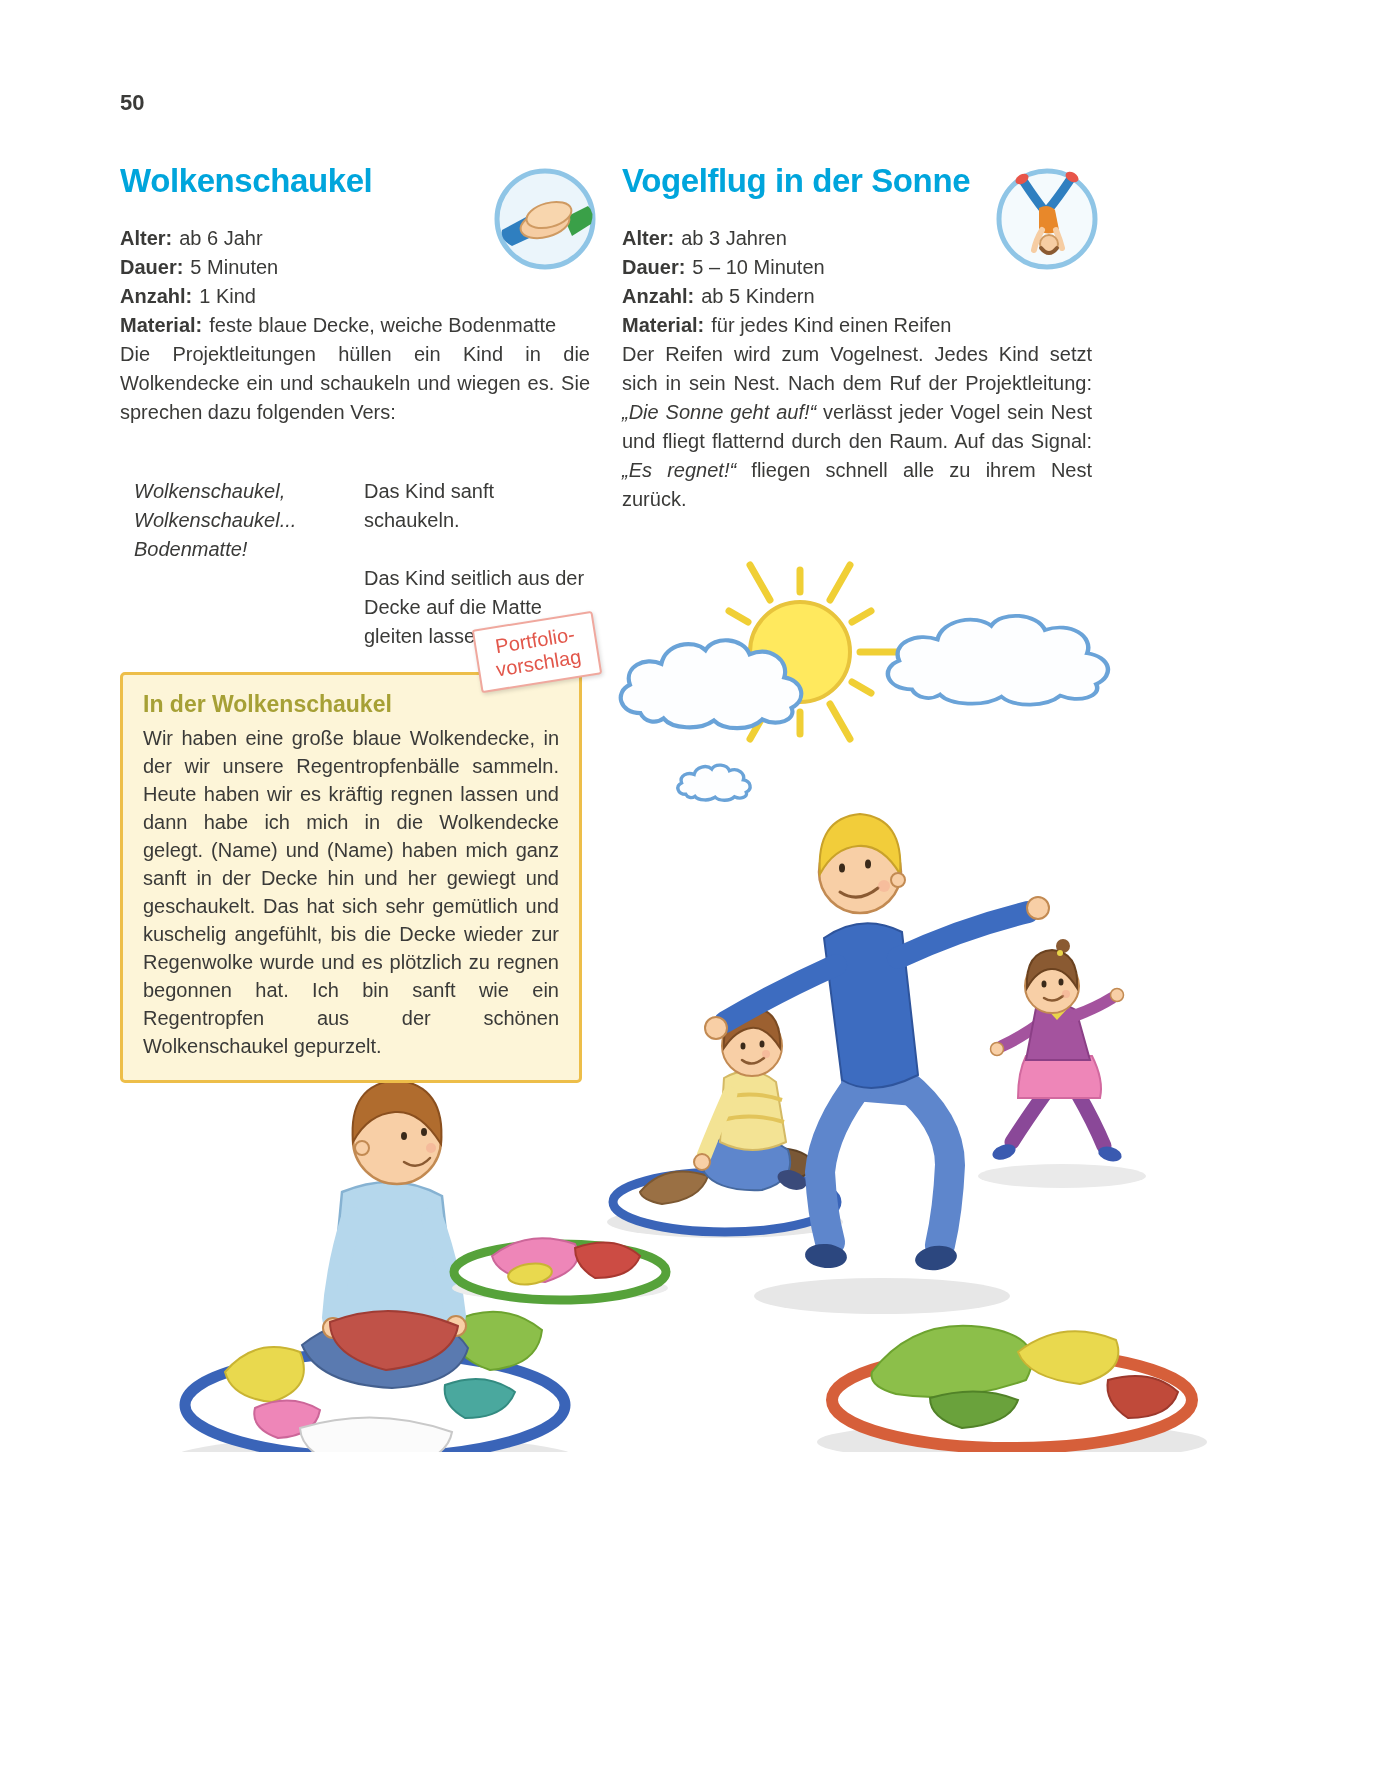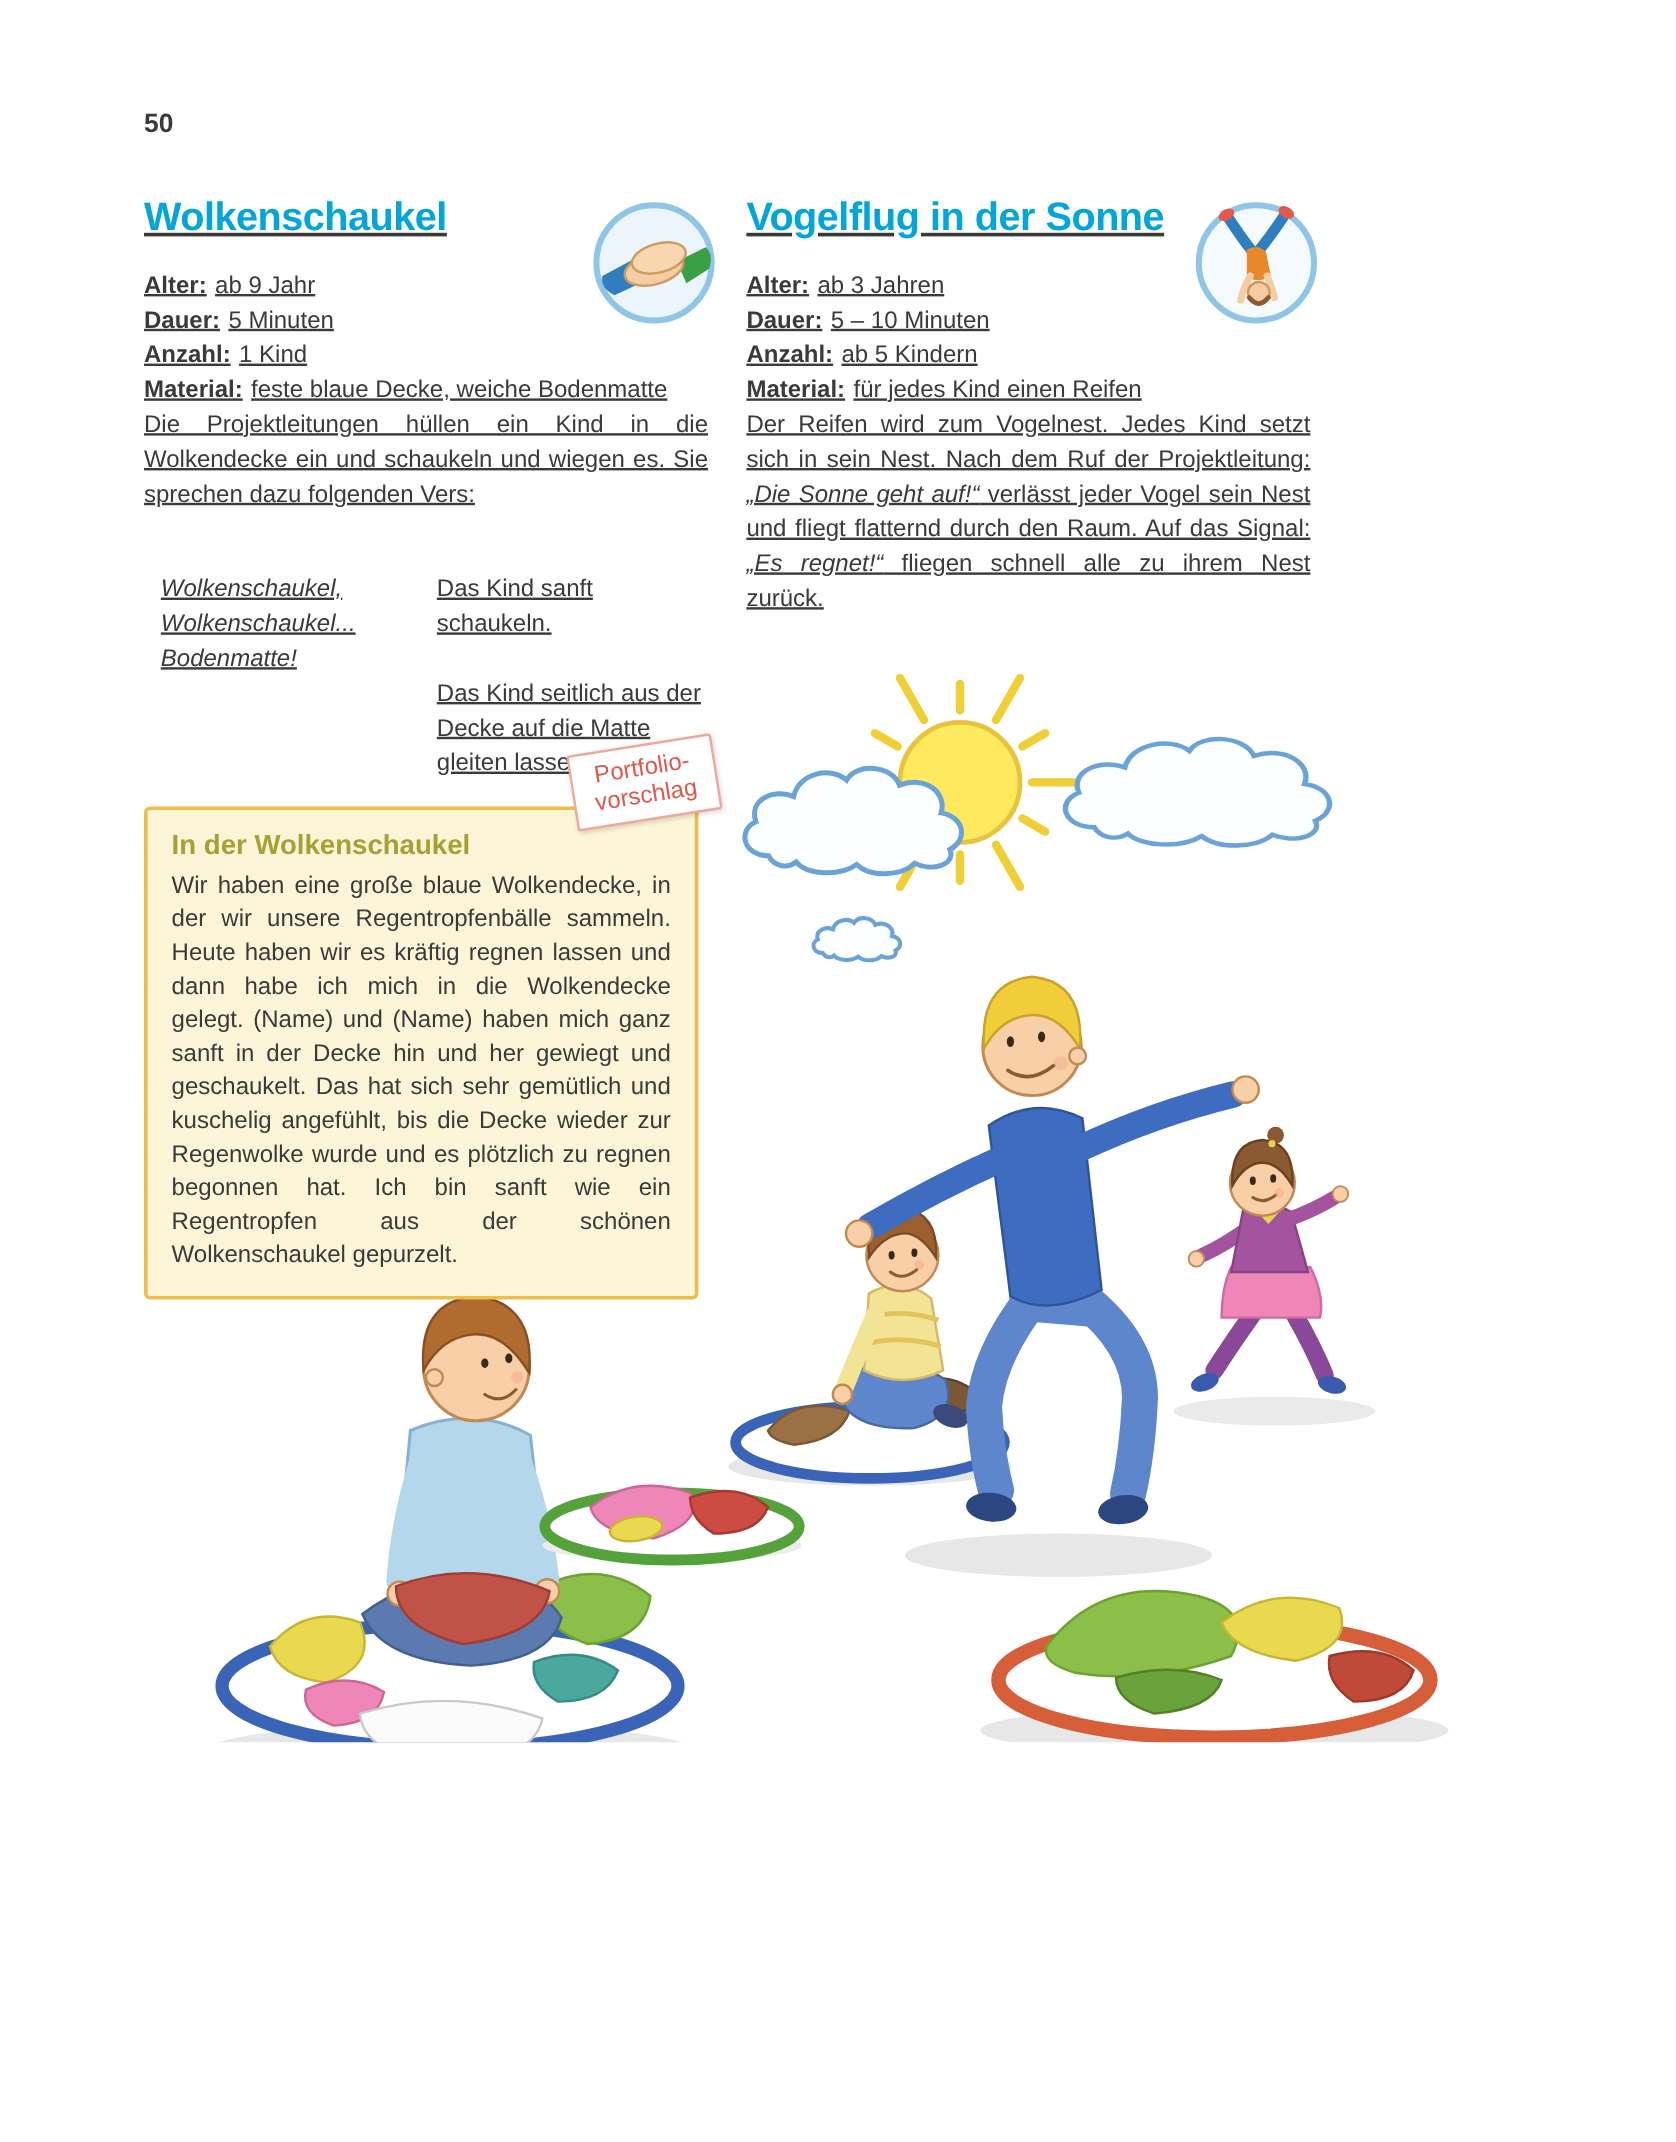--- a/index.html
+++ b/index.html
@@ -2,21 +2,21 @@
 <html lang="de"><head>
 <meta charset="utf-8">
 <style>
   * { margin:0; padding:0; box-sizing:border-box; }
   html,body { background:#ffffff; }
   body { font-family:"Liberation Sans", sans-serif; color:#3a3a38; }
   .page { position:relative; width:1397px; height:1452px; background:#fff; overflow:hidden; }
 
   .page-number { position:absolute; left:120px; top:90px; font-size:22px; font-weight:bold; z-index:3; }
 
-  .col { position:absolute; top:160px; width:470px; z-index:2;text-decoration:underline; }
+  .col { position:absolute; top:160px; width:470px; z-index:2; }
   .col.left  { left:120px; }
   .col.right { left:622px; }
 
   .activity-title { color:#00a5dc; font-size:33px; font-weight:bold; letter-spacing:-0.4px; line-height:42px; }
   .title-icon { position:absolute; top:6px; right:-8px; width:106px; height:106px; }
 
   .facts { margin-top:22px; font-size:20px; line-height:29px; }
   .fact-label { font-weight:bold; margin-right:7px; }
 
   .intro { font-size:20px; line-height:29px; text-align:justify; }
@@ -58,21 +58,21 @@
       <svg viewBox="0 0 106 106" width="106" height="106">
         <circle cx="53" cy="53" r="48" fill="#ebf5fb" stroke="#8fc5e6" stroke-width="5"></circle>
         <path d="M10 64 L36 50 L46 68 L20 80 Q8 74 10 64 Z" fill="#2f7fc0"></path>
         <path d="M96 40 L72 52 L80 70 L99 58 Q103 46 96 40 Z" fill="#3aa048"></path>
         <ellipse cx="53" cy="58" rx="25" ry="13" fill="#f6cda3" stroke="#cf9a62" stroke-width="2" transform="rotate(-15 53 58)"></ellipse>
         <ellipse cx="57" cy="49" rx="23" ry="12" fill="#f8d6ae" stroke="#cf9a62" stroke-width="2" transform="rotate(-15 57 49)"></ellipse>
       </svg>
     </span>
 
     <div class="facts">
-      <div class="fact-row"><span class="fact-label">Alter:</span><span class="fact-value">ab 9 Jahr</span></div>
+      <div class="fact-row"><span class="fact-label">Alter:</span><span class="fact-value">ab 6 Jahr</span></div>
       <div class="fact-row"><span class="fact-label">Dauer:</span><span class="fact-value">5 Minuten</span></div>
       <div class="fact-row"><span class="fact-label">Anzahl:</span><span class="fact-value">1 Kind</span></div>
       <div class="fact-row"><span class="fact-label">Material:</span><span class="fact-value">feste blaue Decke, weiche Bodenmatte</span></div>
     </div>
 
     <p class="intro">Die Projektleitungen hüllen ein Kind in die Wolkendecke ein und schaukeln und wiegen es. Sie sprechen dazu folgenden Vers:</p>
 
     <div class="verse-wrap">
       <div class="verse-col">
         <div class="verse-line">Wolkenschaukel,</div>

